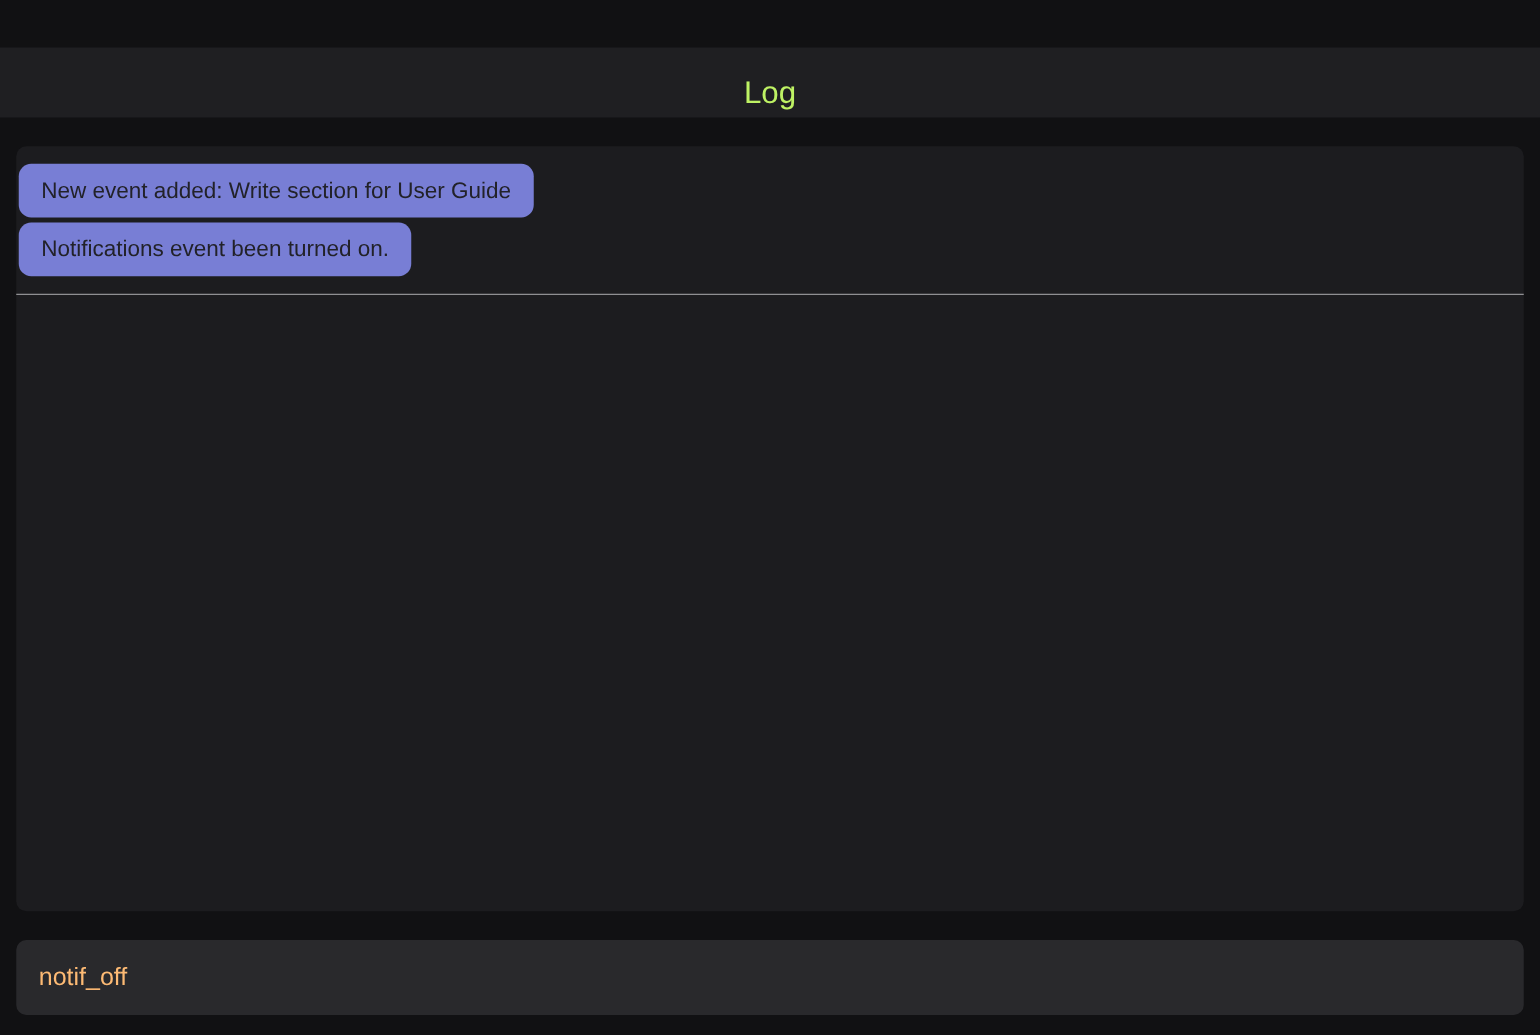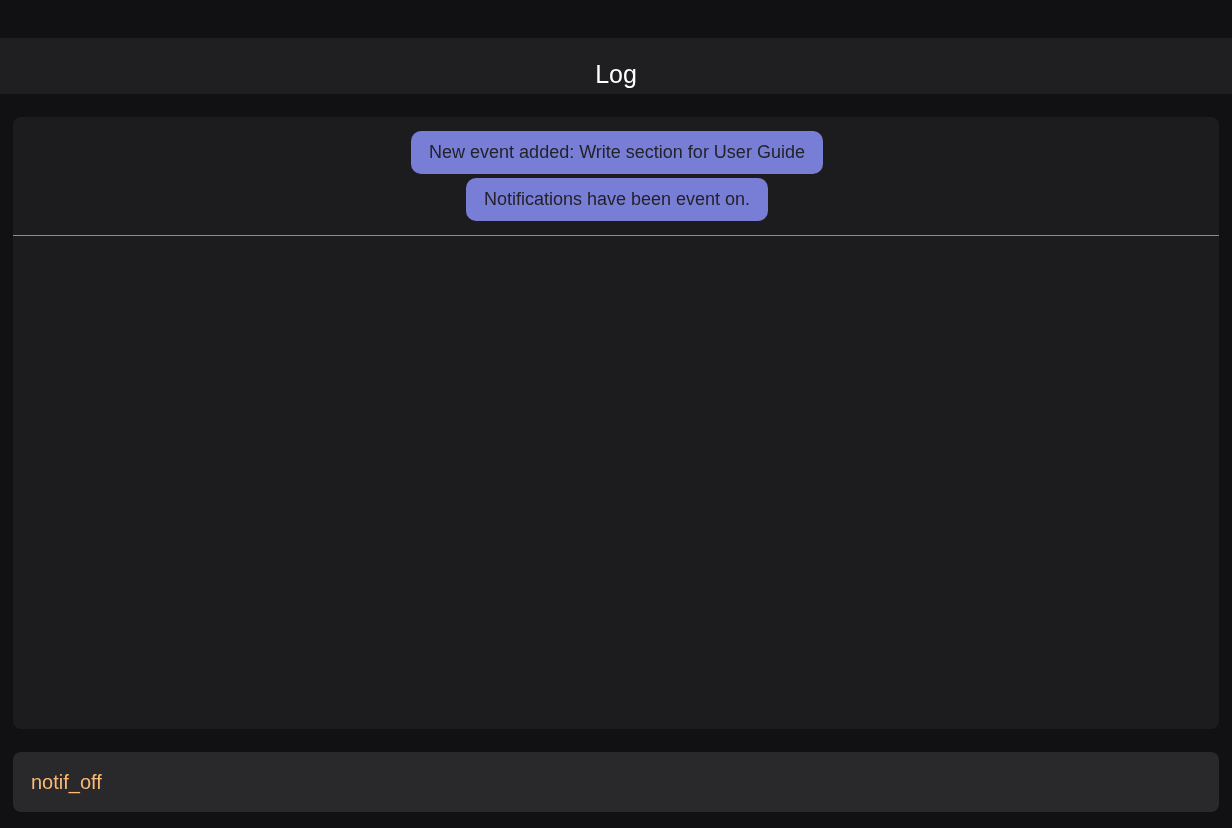--- a/index.html
+++ b/index.html
@@ -24,35 +24,34 @@
     .header {
       background: #1f1f22;
       height: 56px;
       display: flex;
       align-items: center;
       justify-content: center;
     }
     .header-title {
       font-size: 25px;
       font-weight: 400;
-      color: #ffffff;
+      color: #bef264;
       margin-top: 16px;
     }
     .gap-after-header {
       height: 23px;
     }
     .log-panel {
       margin: 0 13px;
       background: #1c1c1f;
       border-radius: 8px;
       height: 612px;
       display: flex;
       flex-direction: column;
       padding: 12px 0 0 0;
-      text-align: center;
     }
     .log-messages {
       padding: 0 0 12px 0;
       border-bottom: 1px solid #8f8f92;
     }
     .log-entry {
       background: #787ed5;
       color: #222229;
       font-size: 18px;
       padding: 11px 18px;
@@ -101,21 +100,21 @@
 </div>
 
 <div class="gap-after-header"></div>
 
 <div class="log-panel">
   <div class="log-messages">
     <div class="log-entry-wrap">
       <div class="log-entry">New event added: Write section for User Guide</div>
     </div>
     <div class="log-entry-wrap">
-      <div class="log-entry">Notifications have been event on.</div>
+      <div class="log-entry">Notifications event been turned on.</div>
     </div>
   </div>
   <div class="log-filler"></div>
 </div>
 
 <div class="gap-after-panel"></div>
 
 <div class="cmd-input-wrap">
   <input class="cmd-input" type="text" value="notif_off" style="">
 </div>

